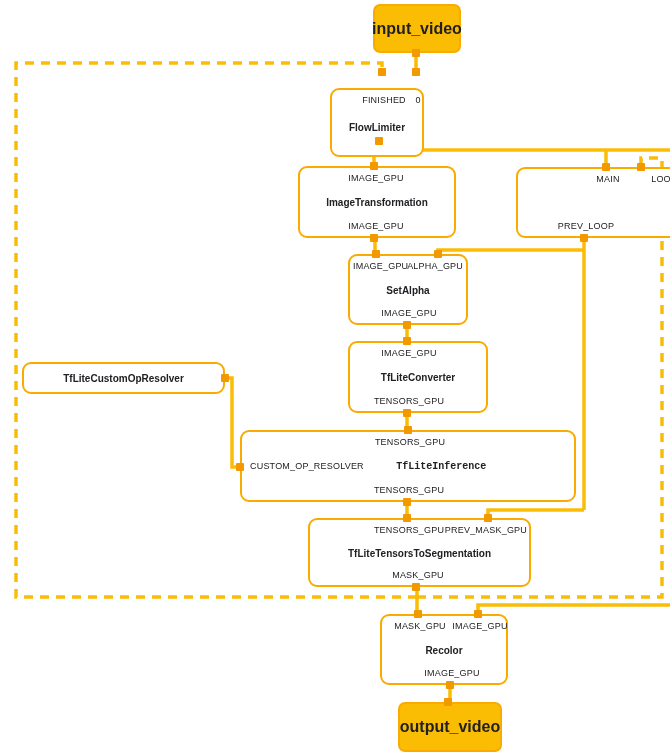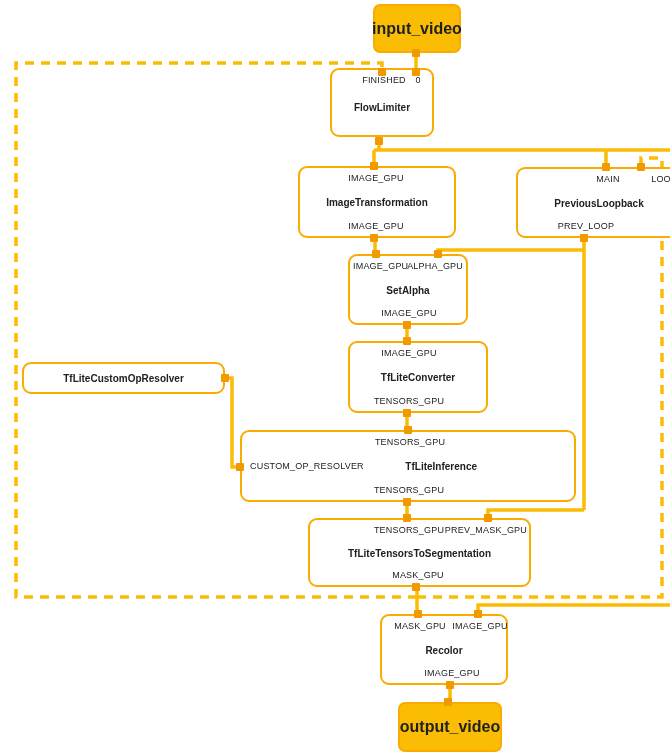--- a/index.html
+++ b/index.html
@@ -69,36 +69,35 @@
     <g stroke="#FBBC04" fill="none" stroke-width="3.5" stroke-dasharray="9 7">
       <path d="M409 597 L8 597 L8 63 L374 63 L374 72"></path>
       <path d="M409 597 L654 597 L654 158 L633 158 L633 167"></path>
     </g>
   </svg>
 
   <div class="io-node" style="left:365px;top:4px;width:88px;height:49px;">
     <span class="io-title">input_video</span>
   </div>
 
-  <div class="node" style="left:322px;top:68px;width:104px;height:69px;">
+  <div class="node" style="left:322px;top:88px;width:94px;height:69px;">
     <span class="plabel ptop cx" style="left:52px;">FINISHED</span>
     <span class="plabel ptop cx" style="left:86px;">0</span>
     <span class="title" style="top:57%;">FlowLimiter</span>
   </div>
 
   <div class="node" style="left:290px;top:166px;width:158px;height:72px;">
     <span class="plabel ptop cx" style="left:76px;">IMAGE_GPU</span>
     <span class="title">ImageTransformation</span>
     <span class="plabel pbot cx" style="left:76px;">IMAGE_GPU</span>
   </div>
 
   <div class="node" style="left:508px;top:167px;width:166px;height:71px;">
     <span class="plabel ptop cx" style="left:90px;">MAIN</span>
     <span class="plabel ptop" style="right:3px;">LOOP</span>
-    <span class="title">PreviousLoopback</span>
     <span class="plabel pbot cx" style="left:68px;">PREV_LOOP</span>
   </div>
 
   <div class="node" style="left:340px;top:254px;width:120px;height:71px;">
     <span class="plabel ptop" style="left:3px;">IMAGE_GPU</span>
     <span class="plabel ptop" style="right:3px;">ALPHA_GPU</span>
     <span class="title">SetAlpha</span>
     <span class="plabel pbot cx" style="left:59px;">IMAGE_GPU</span>
   </div>
 
@@ -108,21 +107,21 @@
 
   <div class="node" style="left:340px;top:341px;width:140px;height:72px;">
     <span class="plabel ptop cx" style="left:59px;">IMAGE_GPU</span>
     <span class="title">TfLiteConverter</span>
     <span class="plabel pbot cx" style="left:59px;">TENSORS_GPU</span>
   </div>
 
   <div class="node" style="left:232px;top:430px;width:336px;height:72px;">
     <span class="plabel ptop cx" style="left:168px;">TENSORS_GPU</span>
     <span class="plabel" style="left:8px;top:50%;transform:translateY(-50%);">CUSTOM_OP_RESOLVER</span>
-    <span class="title" style="left:60%;">TfLiteInference</span>
+    <span class="title" style="left:60%;font-family:Liberation Mono, monospace;">TfLiteInference</span>
     <span class="plabel pbot cx" style="left:167px;">TENSORS_GPU</span>
   </div>
 
   <div class="node" style="left:300px;top:518px;width:223px;height:69px;">
     <span class="plabel ptop cx" style="left:99px;">TENSORS_GPU</span>
     <span class="plabel ptop" style="right:2px;">PREV_MASK_GPU</span>
     <span class="title">TfLiteTensorsToSegmentation</span>
     <span class="plabel pbot cx" style="left:108px;">MASK_GPU</span>
   </div>
 

